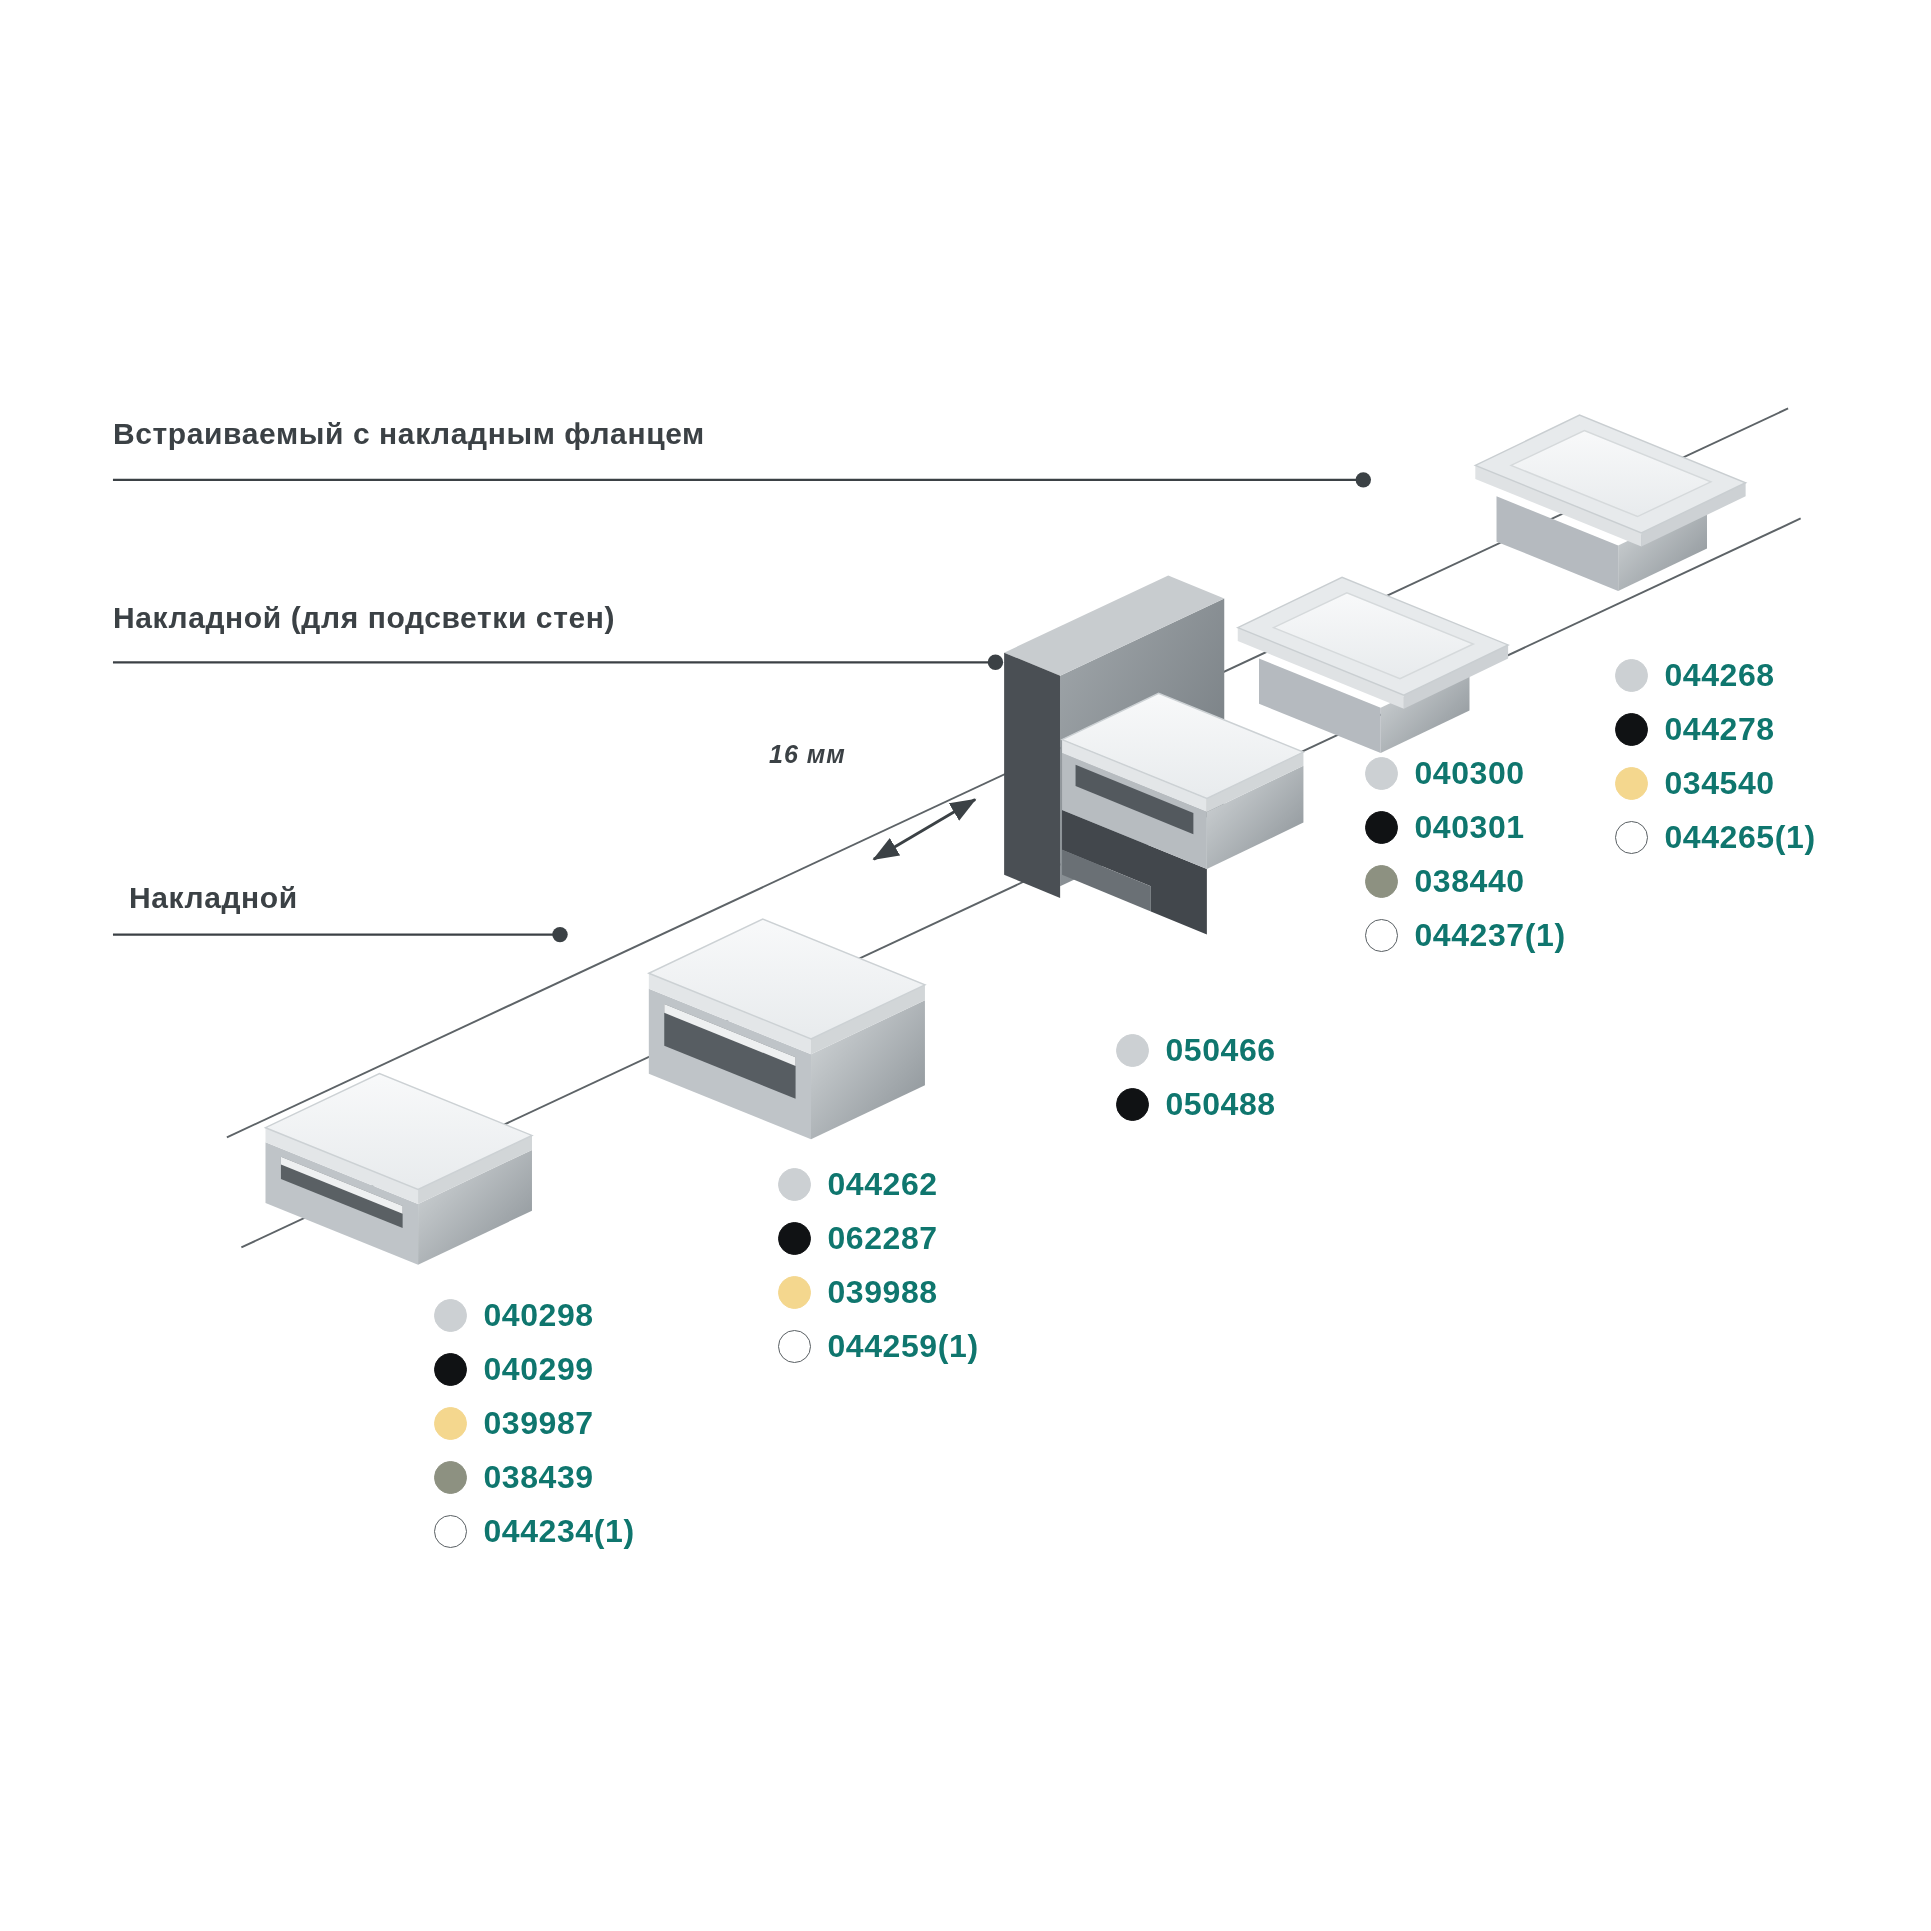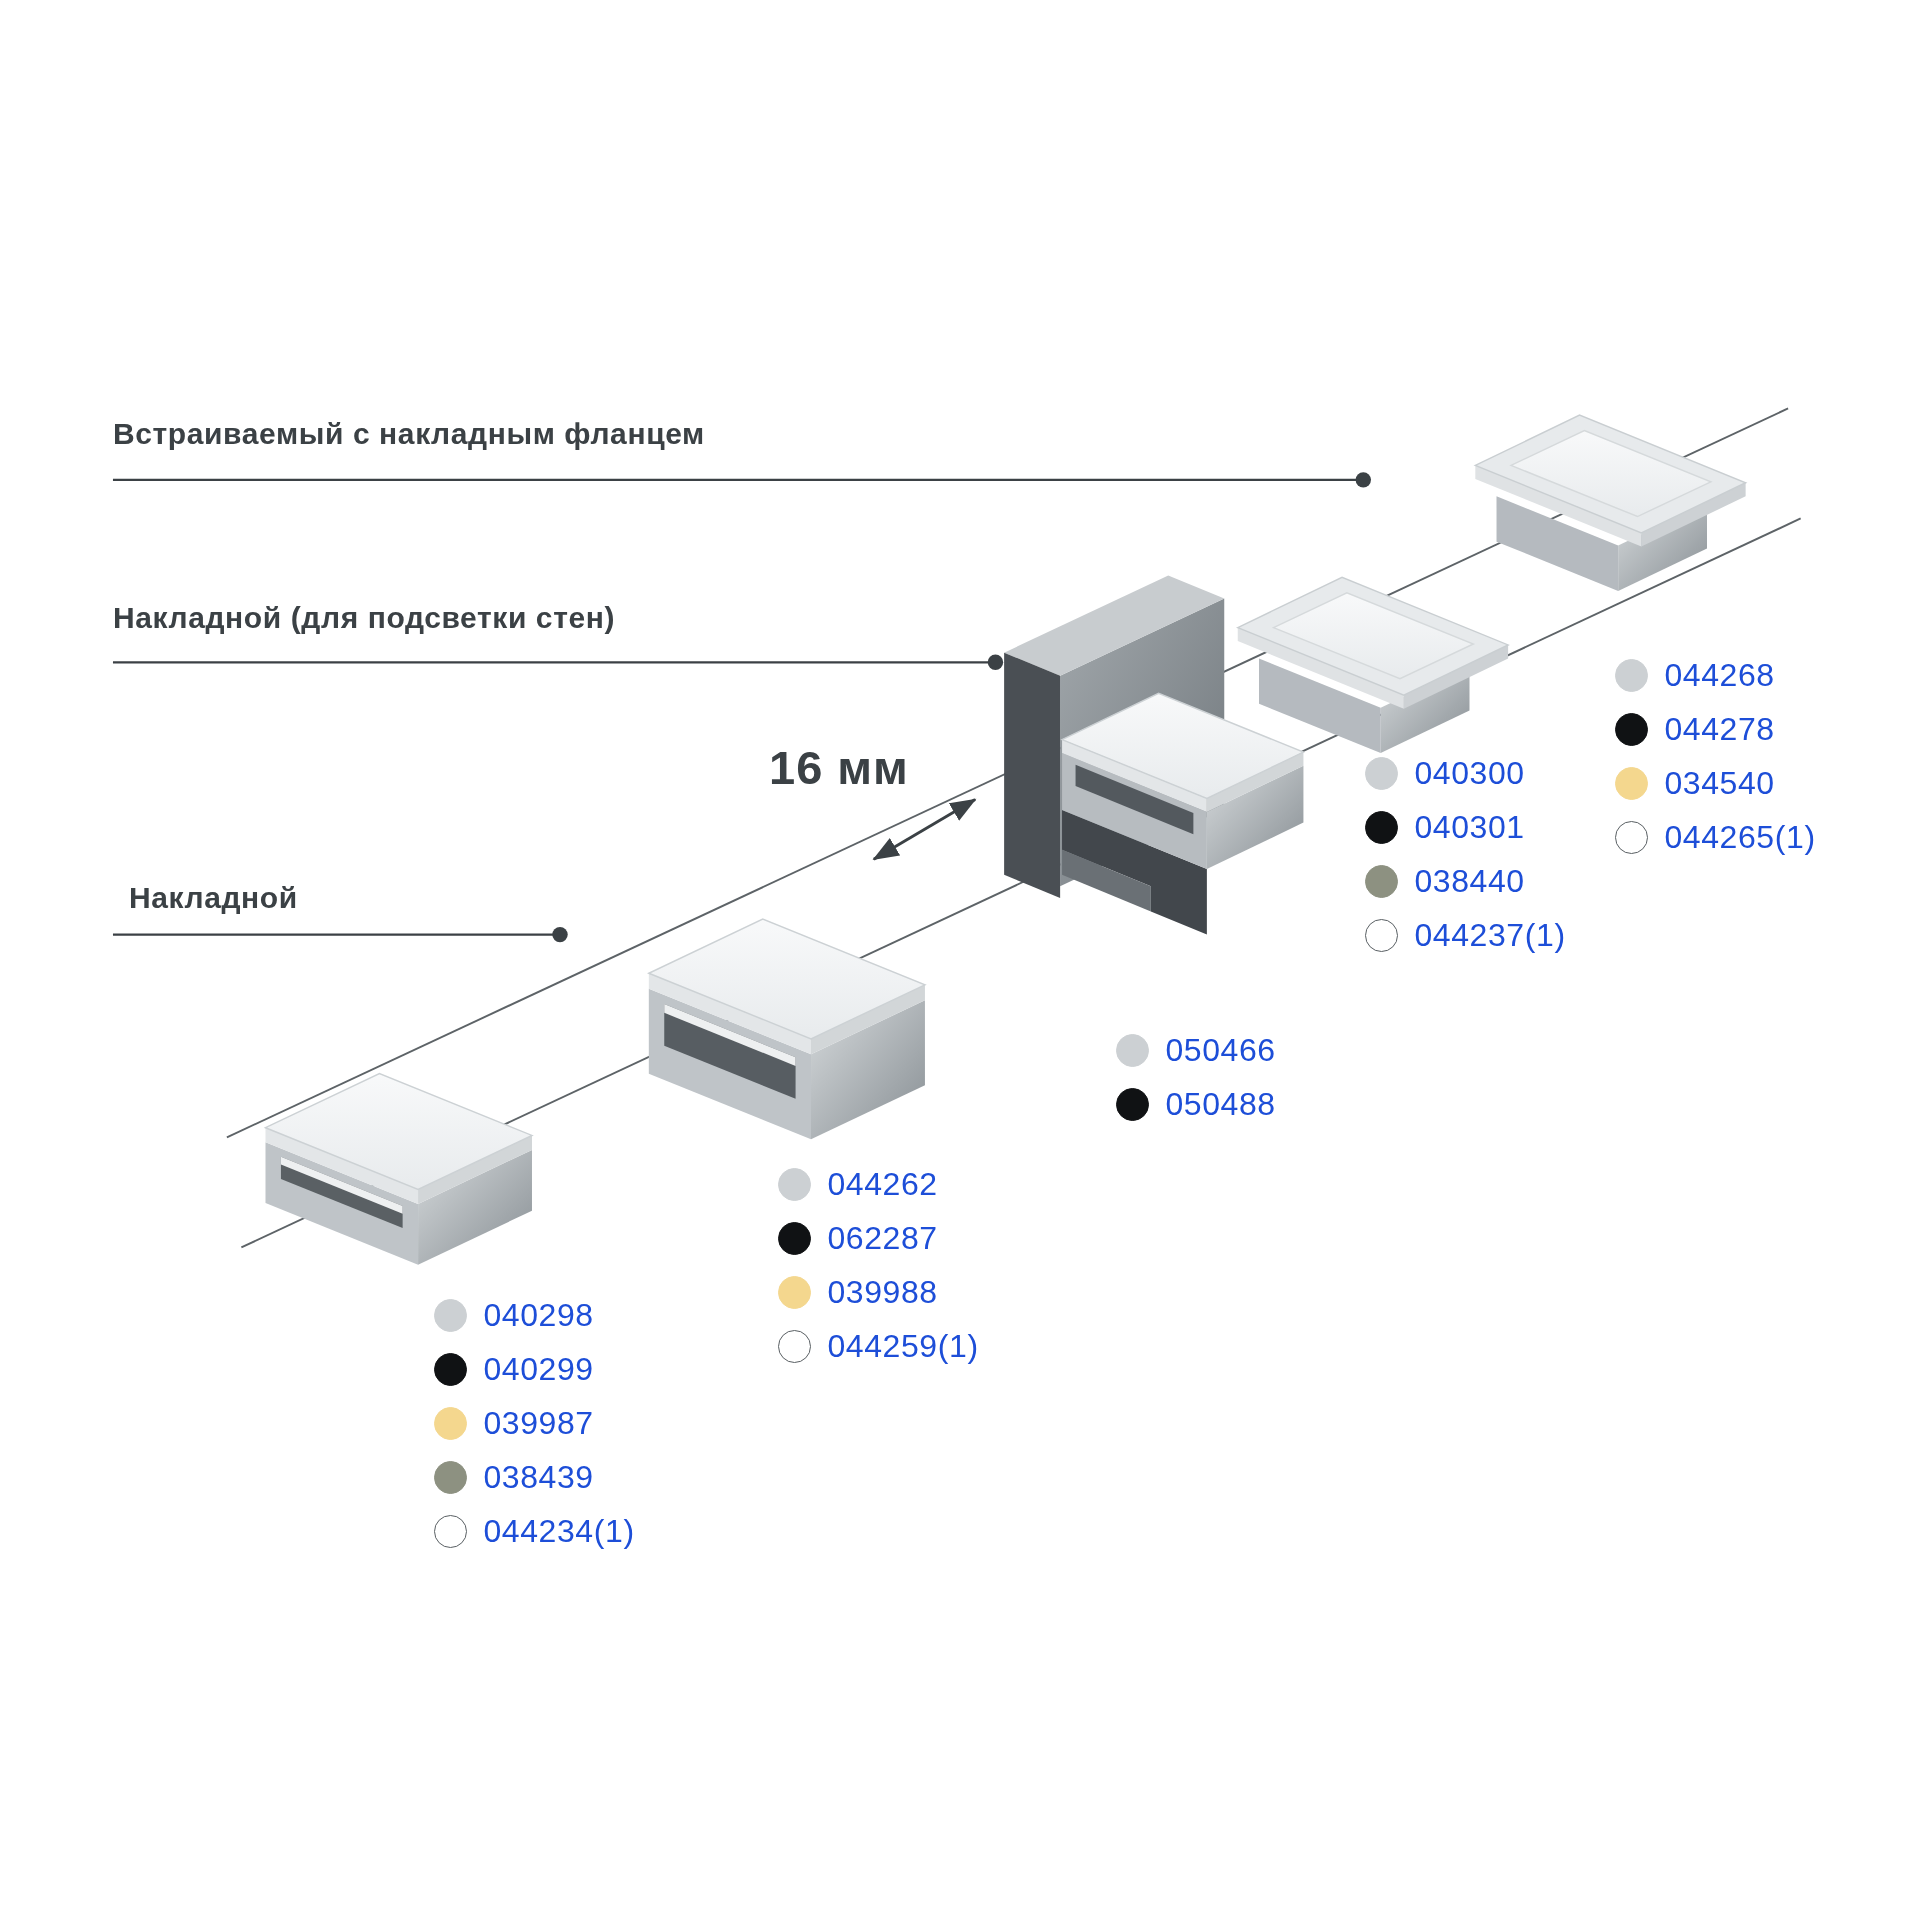--- a/index.html
+++ b/index.html
@@ -8,30 +8,30 @@
     width:1931px; height:1931px; position:relative; overflow:hidden;
     font-family:"Liberation Sans", sans-serif; color:#3b4145;
   }
   .stage { position:absolute; left:0; top:0; width:1931px; height:1931px; }
   svg.drawing { position:absolute; left:0; top:0; }
   .label {
     position:absolute; font-size:30px; font-weight:700; letter-spacing:0.6px;
     color:#3b4145; white-space:nowrap;
   }
   .dim-label {
-    position:absolute; font-size:47px; font-weight:700; letter-spacing:1px;
-    color:#3b4145; white-space:nowrap;
+    position:absolute; font-size:25px; font-weight:700; letter-spacing:1px;
+    color:#3b4145; white-space:nowrap;font-style:italic;
   }
   .code-group { position:absolute; display:flex; flex-direction:column; gap:21px; }
   .code-row { display:flex; align-items:center; gap:16.4px; height:33px; }
   .dot {
     width:33px; height:33px; border-radius:50%;
     border:1.9px solid transparent; flex:0 0 auto;
   }
-  .code { font-size:32px; font-weight:400; letter-spacing:0.6px; color:#1d4ed8; }
+  .code { font-size:32px; font-weight:700; letter-spacing:0.6px; color:#0f766e; }
 </style>
 </head>
 <body>
 
 <div class="stage">
 
   <svg class="drawing" width="1931" height="1931" viewBox="0 0 2000 2000">
     <defs>
       <linearGradient id="gSide" x1="0" y1="0" x2="1" y2="1">
         <stop offset="0" stop-color="#d6dadc"></stop>

